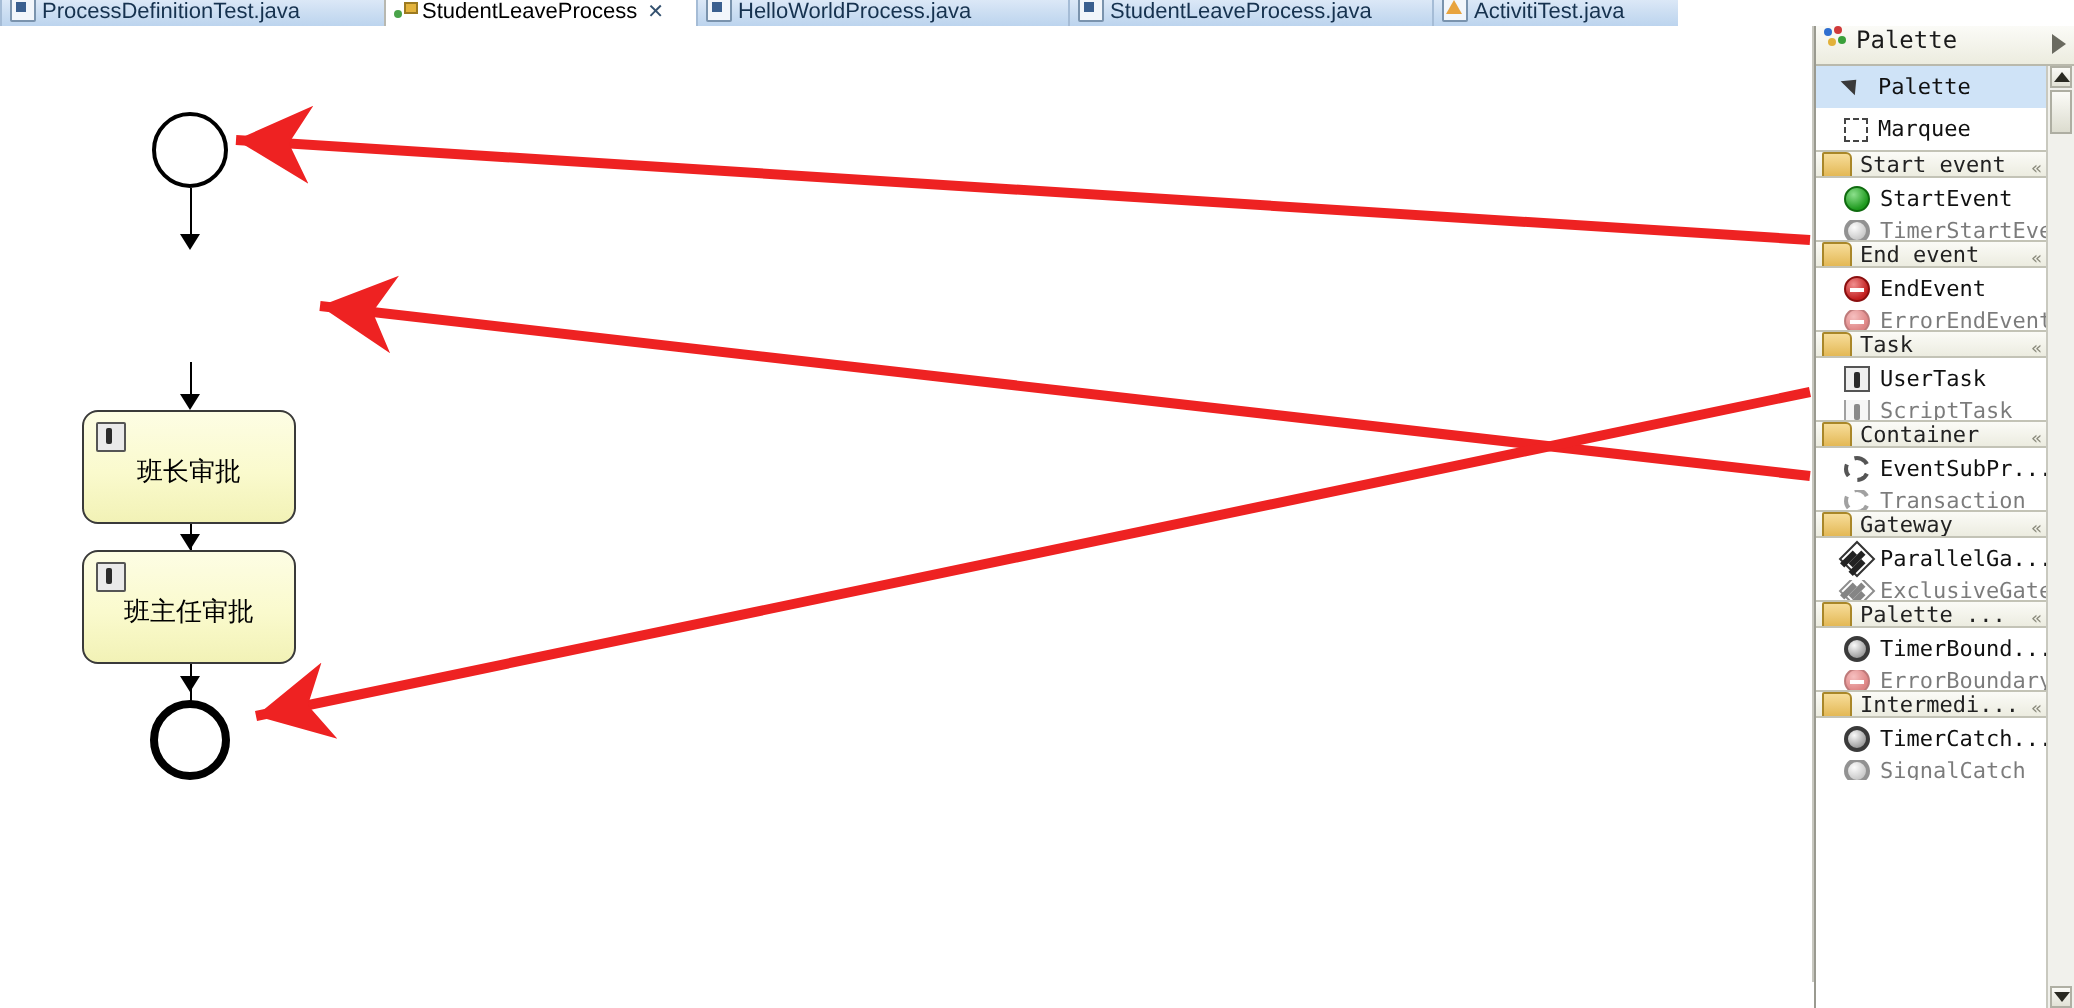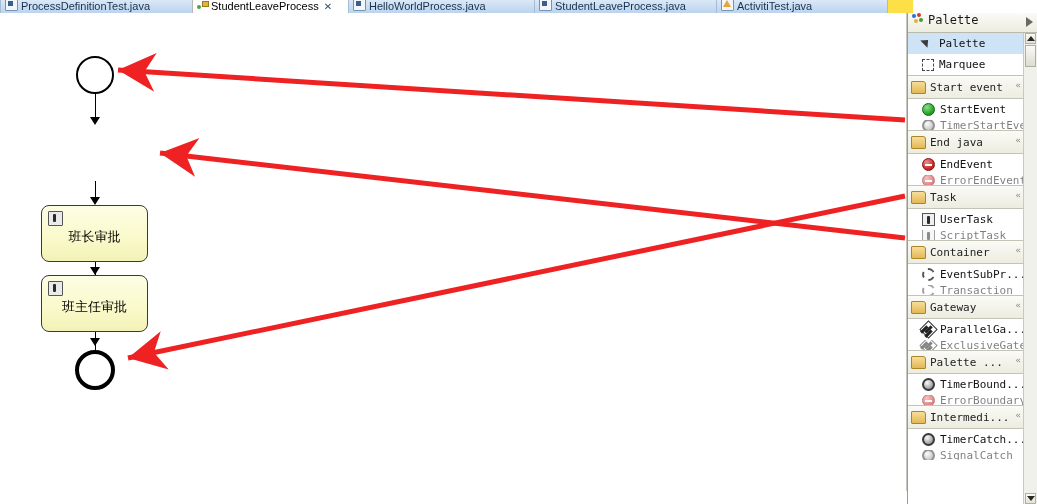--- a/index.html
+++ b/index.html
@@ -7,21 +7,21 @@
     width:1037px;height:504px;overflow:hidden;
     background:#ffffff;
     font-family:"Liberation Sans", sans-serif;
     font-size:12px;
     color:#000;
     position:relative;
   }
 
   
   #tabbar{
-    position:absolute;left:0;top:0;width:913px;height:13px;
+    position:absolute;left:0;top:0;width:839px;height:13px;
     background:#fde047;
     overflow:hidden;
     text-align:center;
   }
   .tab{
     position:absolute;top:-6px;height:19px;
     box-sizing:border-box;
     background:linear-gradient(to bottom,#e8f0fb 0%,#cfe0f3 55%,#bcd4ee 100%);
     border:1px solid #a5bcd6;
     border-bottom:none;
@@ -182,21 +182,21 @@
     border-left:4px solid transparent;border-right:4px solid transparent;
     border-top:5px solid #2a2a22;
   }
   .pal-scroll .thumb{
     position:absolute;left:1px;top:12px;width:11px;height:22px;
     background:linear-gradient(to bottom,#fbfbf7,#dcdccf);
     border:1px solid #aeaea2;box-sizing:border-box;
   }
 
   .pal-group-head{
-    position:relative;height:24px;width:117px;box-sizing:border-box;
+    position:relative;height:14px;width:117px;box-sizing:border-box;
     background:linear-gradient(to bottom,#fbfbf7 0%,#ecece0 100%);
     border-top:1px solid #c3c3b6;border-bottom:1px solid #c3c3b6;
     display:flex;align-items:center;padding-left:3px;
     overflow:hidden;white-space:nowrap;
   }
   .pal-group-head .gname{
     margin-left:4px;color:#222;font-size:11px;
     font-family:"DejaVu Sans Mono", monospace;
   }
   .pal-group-head .gcollapse{
@@ -376,21 +376,21 @@
       <div class="pal-entry">
         <span class="gl gl-startevent"></span>
         <span class="ename">StartEvent</span>
       </div>
       <div class="pal-entry clipped">
         <span class="gl gl-timer"></span>
         <span class="ename">TimerStartEvent</span>
       </div>
       <div class="pal-group-head">
         <span class="ico-folder"></span>
-        <span class="gname">End java</span>
+        <span class="gname">End event</span>
         <span class="gcollapse">«</span>
       </div>
       <div class="pal-entry">
         <span class="gl gl-endevent"></span>
         <span class="ename">EndEvent</span>
       </div>
       <div class="pal-entry clipped">
         <span class="gl gl-endevent"></span>
         <span class="ename">ErrorEndEvent</span>
       </div>

